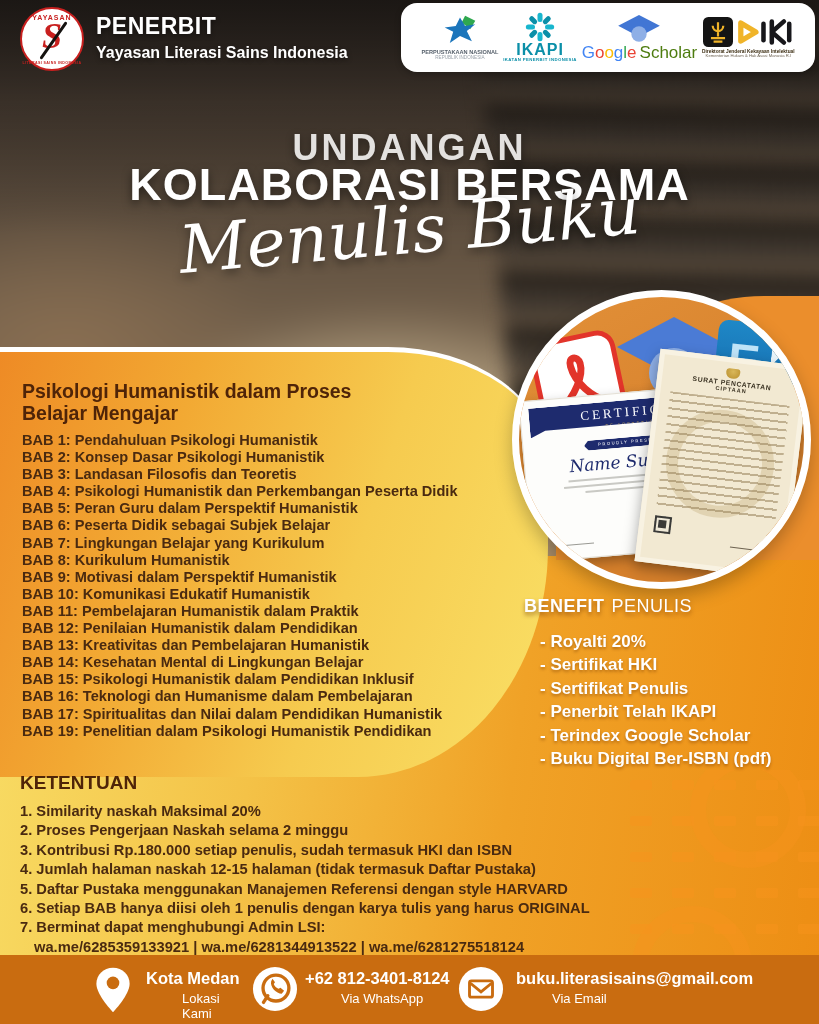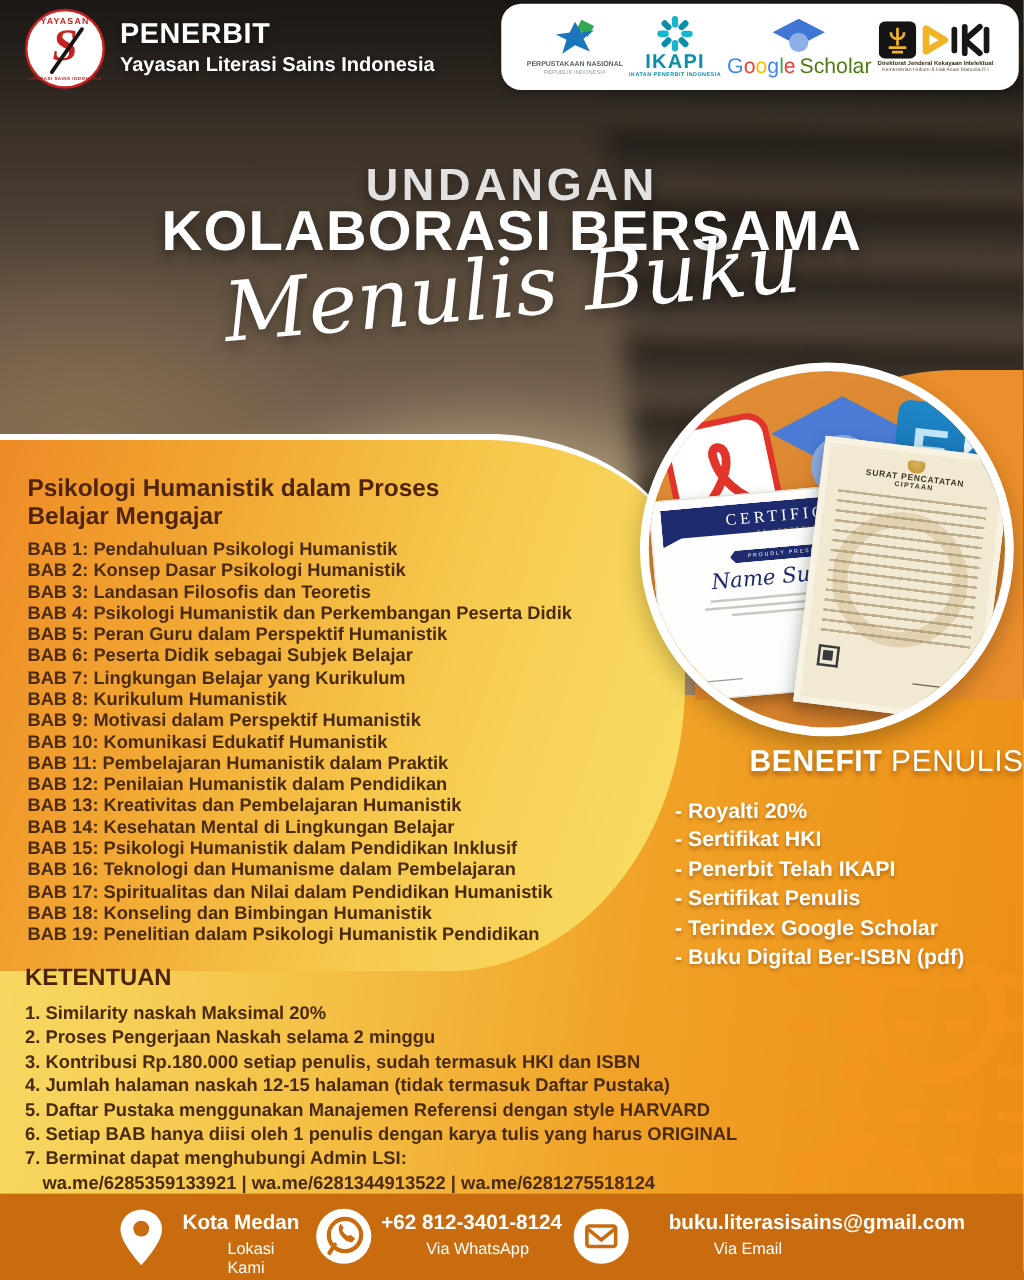--- a/index.html
+++ b/index.html
@@ -114,21 +114,21 @@
   .surat-t2{font-size:5.6px;font-weight:700;color:#3c3424;letter-spacing:1px;position:relative;}
   .surat-lines{position:relative;margin:6px 10px 0 10px;height:118px;
     background:repeating-linear-gradient(180deg,rgba(150,128,88,.55) 0 2px,rgba(0,0,0,0) 2px 8px);}
   .surat-qr{position:absolute;left:10px;bottom:26px;width:17px;height:17px;background:#3a3a38;
     box-shadow:inset 0 0 0 2px #3a3a38, inset 3px 3px 0 1px #efe9d8, inset -4px -4px 0 1px #efe9d8;}
   .surat-sig{position:absolute;right:22px;bottom:20px;width:30px;border-top:1.5px solid #6d6250;
     font-size:4px;color:#6d6250;}
 
   
   .benefit{position:absolute;left:524px;top:596px;width:295px;z-index:4;color:#fff;}
-  .benefit-head{text-align:right;font-size:24px;letter-spacing:.5px;
+  .benefit-head{text-align:left;font-size:18px;letter-spacing:.5px;
     text-shadow:0 3px 4px rgba(110,50,0,.55);}
   .benefit-head .bh-strong{font-weight:800;}
   .benefit-head .bh-light{font-weight:400;margin-left:7px;}
   .benefit-list{margin:13px 0 0 16px;}
   .benefit-item{font-size:17px;font-weight:700;line-height:23.4px;
     text-shadow:0 2px 3px rgba(110,50,0,.45);white-space:nowrap;}
 
   
   .terms{position:absolute;left:20px;top:772px;width:630px;z-index:3;color:#4A2A10;}
   .terms-head{font-size:19px;font-weight:800;color:#4F2408;}
@@ -249,21 +249,20 @@
         <div class="bab-line">BAB 8: Kurikulum Humanistik</div>
         <div class="bab-line">BAB 9: Motivasi dalam Perspektif Humanistik</div>
         <div class="bab-line">BAB 10: Komunikasi Edukatif Humanistik</div>
         <div class="bab-line">BAB 11: Pembelajaran Humanistik dalam Praktik</div>
         <div class="bab-line">BAB 12: Penilaian Humanistik dalam Pendidikan</div>
         <div class="bab-line">BAB 13: Kreativitas dan Pembelajaran Humanistik</div>
         <div class="bab-line">BAB 14: Kesehatan Mental di Lingkungan Belajar</div>
         <div class="bab-line">BAB 15: Psikologi Humanistik dalam Pendidikan Inklusif</div>
         <div class="bab-line">BAB 16: Teknologi dan Humanisme dalam Pembelajaran</div>
         <div class="bab-line">BAB 17: Spiritualitas dan Nilai dalam Pendidikan Humanistik</div>
-        <div class="bab-line">BAB 18: Konseling dan Bimbingan Humanistik</div>
         <div class="bab-line">BAB 19: Penelitian dalam Psikologi Humanistik Pendidikan</div>
       </div>
   </div>
 
   <div class="circle">
     <svg class="cap-ic" width="126" height="92" viewBox="0 0 126 92">
       <polygon points="63,4 120,34 63,64 6,34" fill="#4B7BD5"></polygon>
       <circle cx="63" cy="60" r="25" fill="#8FB0E8"></circle>
     </svg>
     <div class="pdf-ic">
@@ -300,22 +299,22 @@
   </div>
 
   <div class="benefit">
     <div class="benefit-head">
       <span class="bh-strong">BENEFIT</span><span class="bh-light">PENULIS</span>
     </div>
     <div class="benefit-list">
 
     <div class="benefit-item">- Royalti 20%</div>
         <div class="benefit-item">- Sertifikat HKI</div>
+        <div class="benefit-item">- Sertifikat Penulis</div>
         <div class="benefit-item">- Penerbit Telah IKAPI</div>
-        <div class="benefit-item">- Sertifikat Penulis</div>
         <div class="benefit-item">- Terindex Google Scholar</div>
         <div class="benefit-item">- Buku Digital Ber-ISBN (pdf)</div>
       </div>
   </div>
 
   <div class="terms">
     <div class="terms-head">KETENTUAN</div>
     <div class="terms-list">
 
     <div class="term-item">1. Similarity naskah Maksimal 20%</div>
@@ -362,20 +361,20 @@
         <div class="f-title">+62 812-3401-8124</div>
         <div class="f-sub">Via WhatsApp</div>
       </div>
     </div>
     <div class="f-item">
       <svg class="f-icon" style="left:458px" width="46" height="46" viewBox="0 0 48 48">
         <circle cx="24" cy="24" r="23" fill="#fff"></circle>
         <rect x="12" y="15.5" width="24" height="17" rx="2" fill="none" stroke="#C96C10" stroke-width="3"></rect>
         <path d="M13 18 l11 9 11-9" fill="none" stroke="#C96C10" stroke-width="3"></path>
       </svg>
-      <div class="f-text" style="left:535px">
+      <div class="f-text" style="left:516px">
         <div class="f-title">buku.literasisains@gmail.com</div>
         <div class="f-sub">Via Email</div>
       </div>
     </div>
   </div>
 
 </div>
 
 </body></html>

